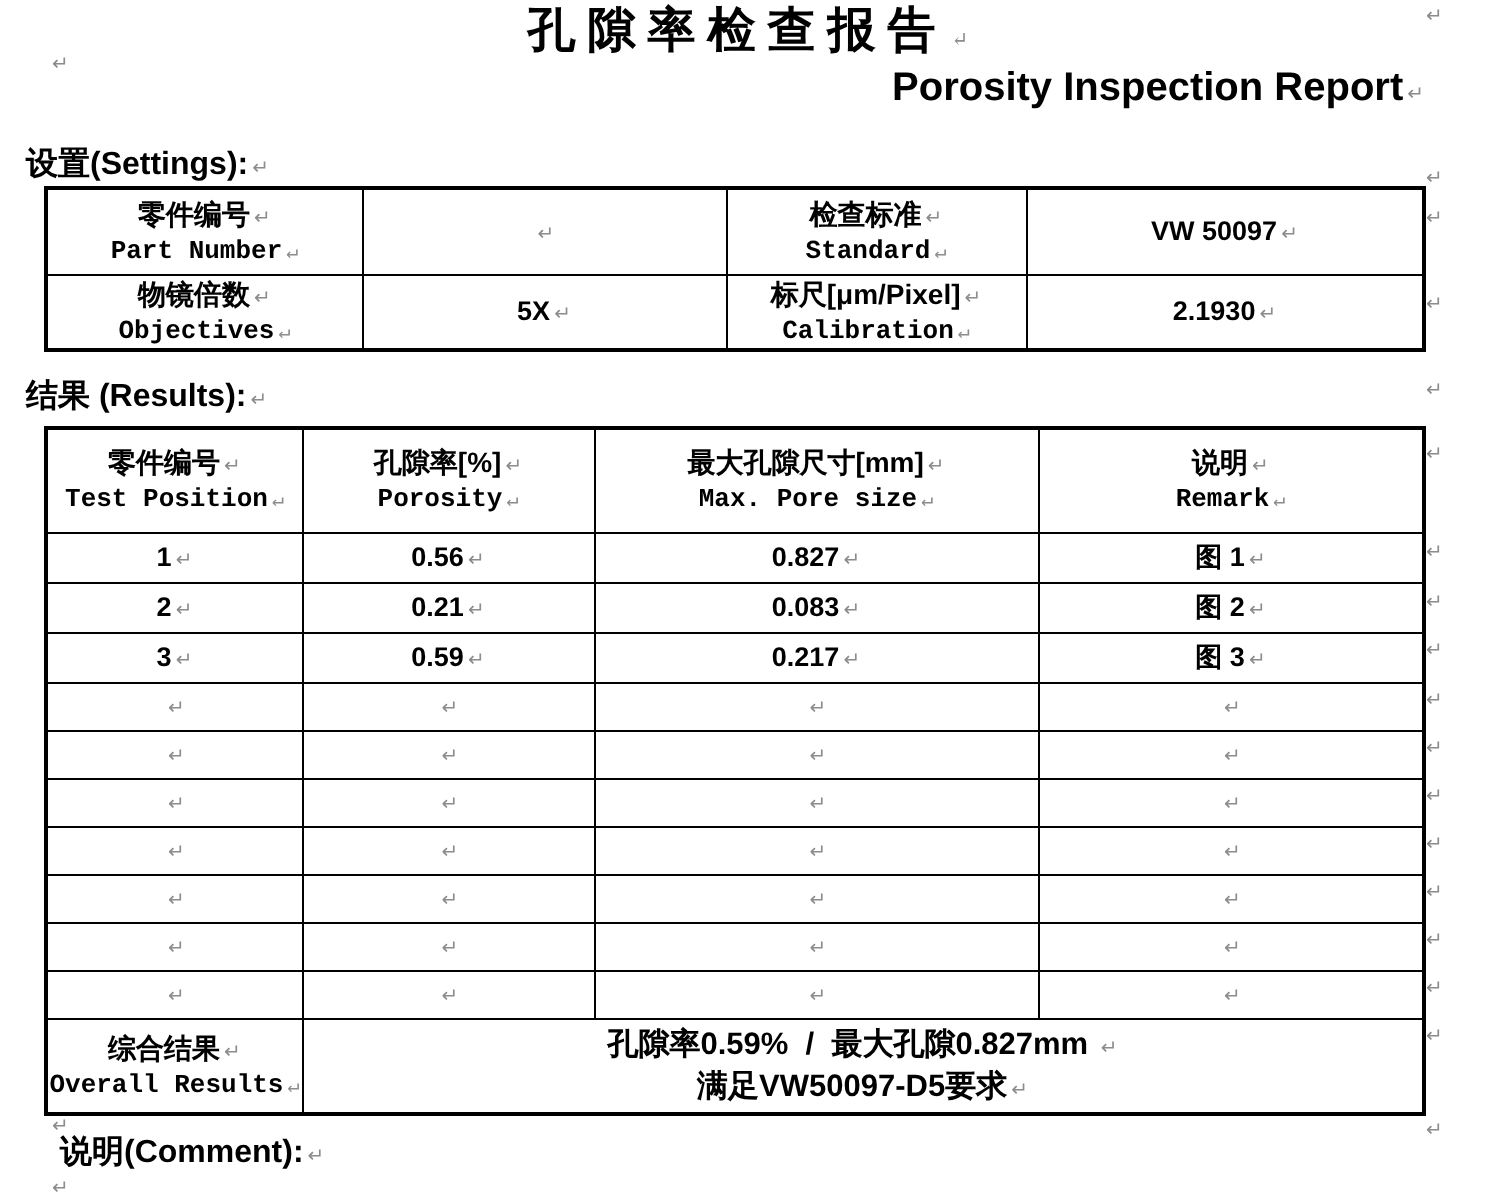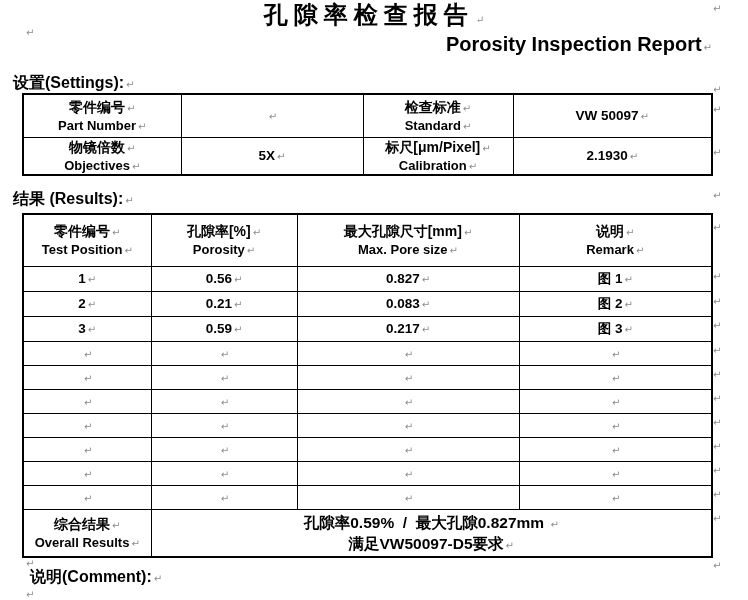--- a/index.html
+++ b/index.html
@@ -35,21 +35,21 @@
     position:absolute;left:22px;width:689px;
     border:2px solid #000;
   }
   table.tbl td{
     border:1px solid #000;vertical-align:middle;
     font-weight:bold;font-size:13.5px;text-align:center;padding:0;
     overflow:hidden;white-space:nowrap;
   }
   td.lft{text-align:left;padding-left:8px;}
   .zh{font-size:14px;line-height:19px;font-weight:bold;}
-  .en{font-size:13px;line-height:17px;font-weight:bold;}
+  .en{font-size:13px;line-height:17px;font-weight:bold;font-family:Liberation Mono, monospace;}
   td.ovr{padding-left:9px;}
   .ovr-line{font-size:15.5px;line-height:21px;font-weight:bold;white-space:pre;text-align:center;}
   .comment-h{left:30px;top:567px;font-size:16px;font-weight:bold;line-height:20px;}
 </style>
 </head>
 <body>
 
 <div>
 
   <div class="abs title-zh"><span>孔隙率检查报告</span><span class="pm">↵</span></div>

